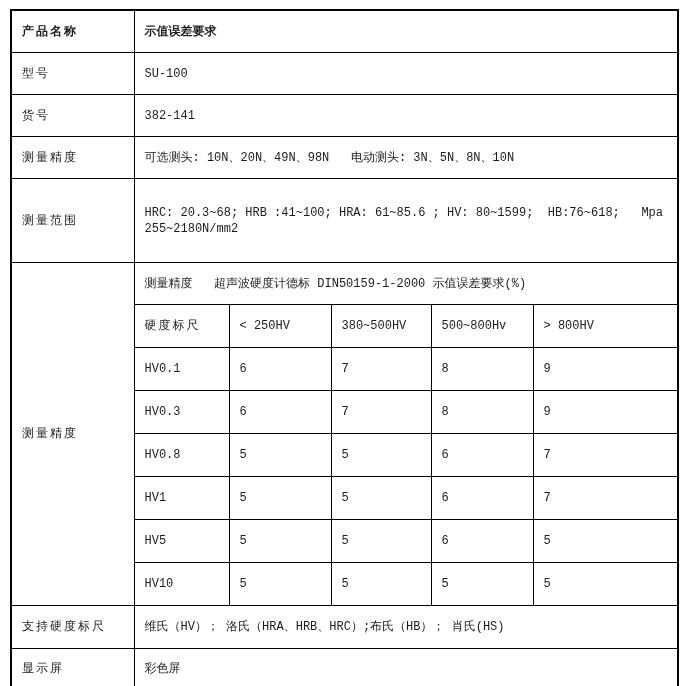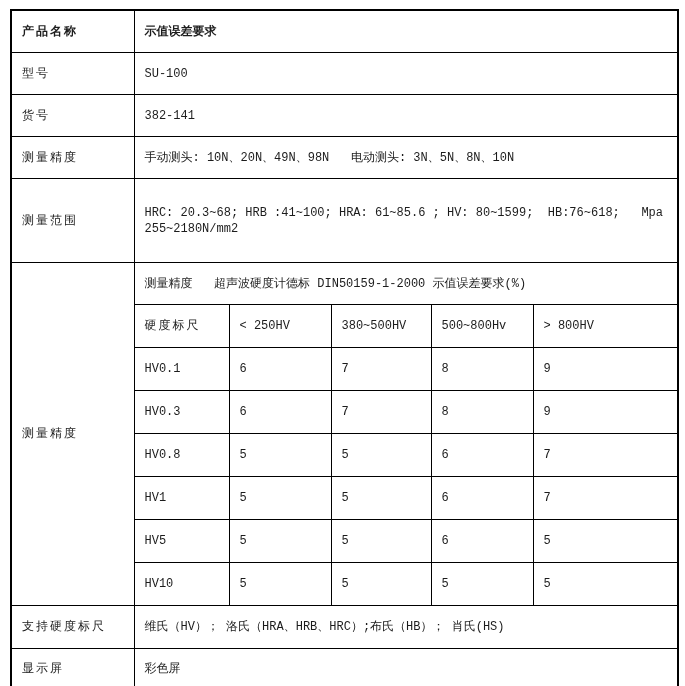--- a/index.html
+++ b/index.html
@@ -78,21 +78,21 @@
       <td colspan="5">SU-100</td>
     </tr>
 
     <tr class="r-std">
       <td class="cell-label">货号</td>
       <td colspan="5">382-141</td>
     </tr>
 
     <tr class="r-std">
       <td class="cell-label">测量精度</td>
-      <td colspan="5">手动测头: 10N、20N、49N、98N   电动测头: 3N、5N、8N、10N</td>
+      <td colspan="5">可选测头: 10N、20N、49N、98N   电动测头: 3N、5N、8N、10N</td>
     </tr>
 
     <tr class="r-range">
       <td class="cell-label">测量范围</td>
       <td class="cell-range" colspan="5">HRC: 20.3~68; HRB :41~100; HRA: 61~85.6 ; HV: 80~1599;  HB:76~618;   Mpa
 255~2180N/mm2</td>
     </tr>
 
     <tr class="r-std">
       <td class="cell-label cell-merged-label" rowspan="8">测量精度</td>

